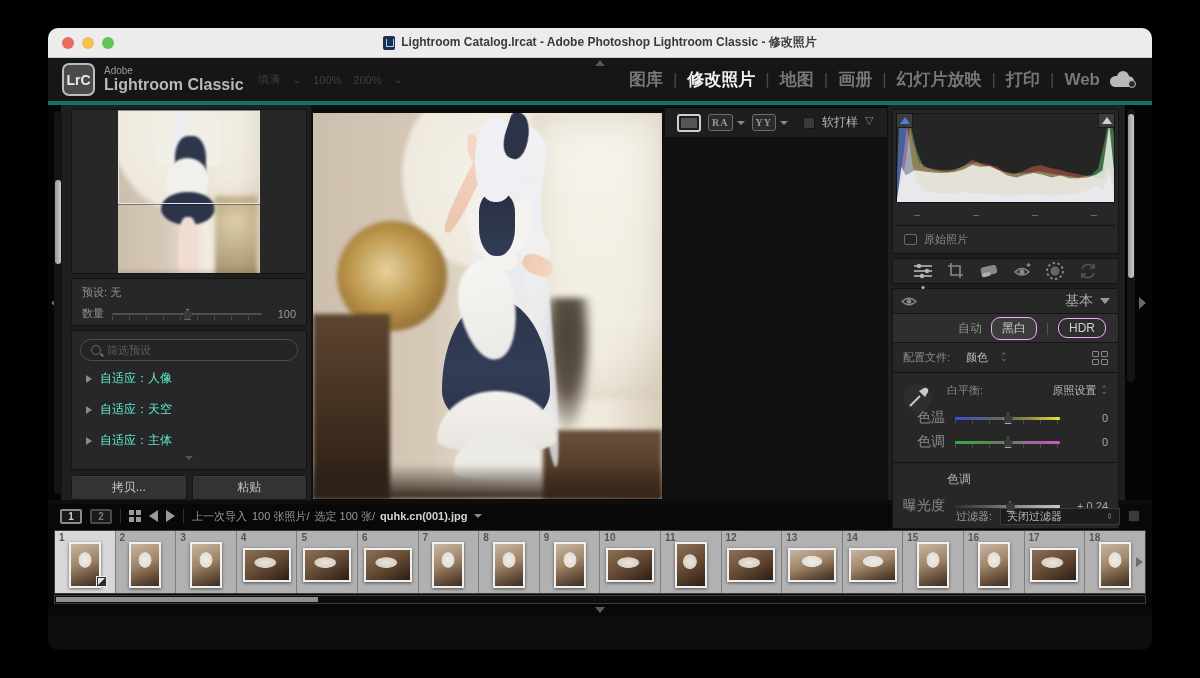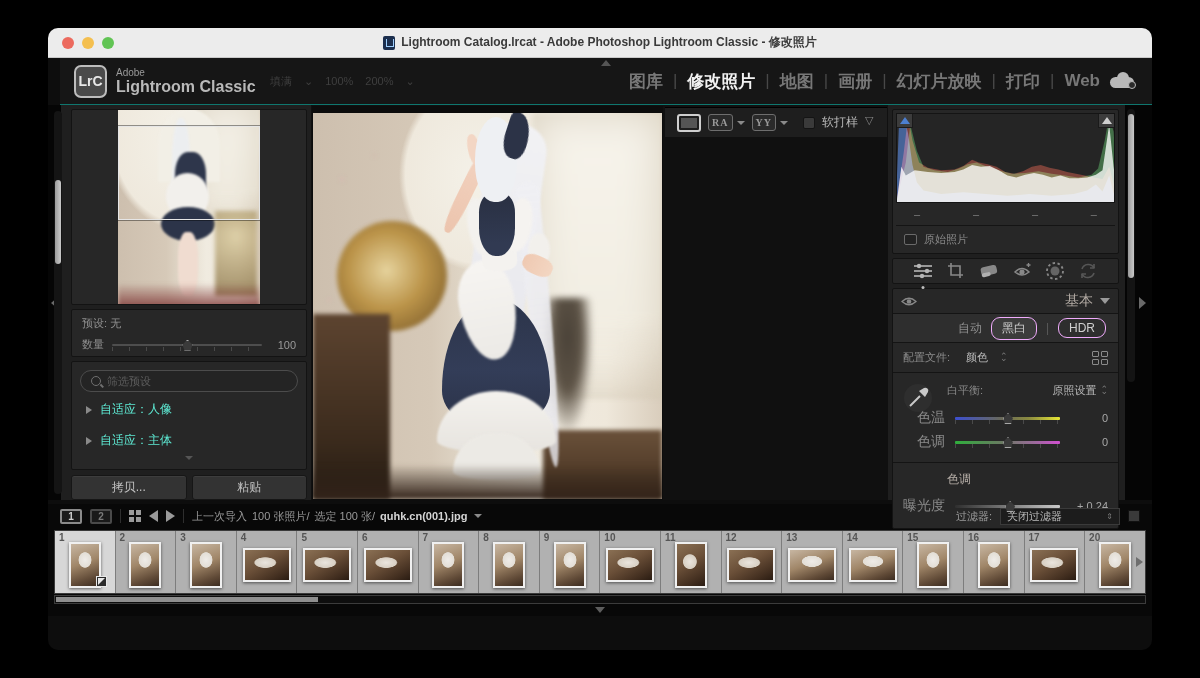--- a/index.html
+++ b/index.html
@@ -9,21 +9,21 @@
   
   .titlebar { position:relative; height:30px; background:#ececec; border-bottom:1px solid #c9c9c9; display:flex; align-items:center; justify-content:center; }
   .lights { position:absolute; left:14px; top:9px; display:flex; gap:8px; }
   .light { width:12px; height:12px; border-radius:50%; }
   .title-wrap { display:flex; align-items:center; gap:6px; }
   .doc-icon { width:12px; height:14px; background:#1c2f4e; border-radius:2px; position:relative; }
   .doc-icon:after { content:""; position:absolute; left:3px; top:3px; width:6px; height:7px; border:1px solid #9fd0ff; border-top:none; }
   .title-text { font-size:12px; font-weight:bold; color:#3a3a3a; }
 
   
-  .topbar { position:relative; height:47px; background:#161616; border-bottom:1px solid #0f766e; display:flex; align-items:center;margin-left:12px; }
+  .topbar { position:relative; height:47px; background:#161616; border-bottom:4px solid #0f766e; display:flex; align-items:center; }
   .brand { display:flex; align-items:center; gap:9px; padding-left:14px; width:250px; flex:none; }
   .lrc-badge { width:33px; height:33px; background:#4a4a4a; border:2px solid #bdbdbd; border-radius:7px; color:#e8e8e8; font-weight:bold; font-size:14px; display:flex; align-items:center; justify-content:center; }
   .brand-text { line-height:1.1; }
   .brand-small { font-size:10px; color:#9a9a9a; }
   .brand-big { font-size:16px; font-weight:bold; color:#b9b9b9; }
   .nav-zoom { display:flex; gap:12px; font-size:11px; color:#3f3f3f; align-items:center; margin-left:-40px; }
   .collapse-top { position:absolute; left:50%; top:2px; transform:translateX(-50%); width:0; height:0; border-left:5px solid transparent; border-right:5px solid transparent; border-bottom:6px solid #555; }
   .modules { margin-left:auto; display:flex; align-items:center; gap:10px; padding-right:16px; font-size:17px; font-weight:bold; }
   .module { color:#777; cursor:pointer; }
   .module.active { color:#f2f2f2; }
@@ -316,20 +316,24 @@
           <div class="mag"></div>
           <input type="text" placeholder="筛选预设" style="">
         </div>
         <div id="preset-groups">
             <div class="group-row">
               <span class="tri-right"></span>
               <span>自适应：人像</span>
             </div>
             <div class="group-row">
               <span class="tri-right"></span>
+              <span>自适应：天空</span>
+            </div>
+            <div class="group-row">
+              <span class="tri-right"></span>
               <span>自适应：主体</span>
             </div>
           </div>
         <div class="panel-gap-arrow" style="margin-top:auto;">
             <i></i>
           </div>
       </div>
 
       <div class="lr-buttons">
         <div class="lr-btn">拷贝...</div>
@@ -685,21 +689,21 @@
             <div class="thumb-art"></div>
           </div>
         </div>
         <div class="cell">
           <span class="idx">17</span>
           <div class="thumb l">
             <div class="thumb-art dark"></div>
           </div>
         </div>
         <div class="cell">
-          <span class="idx">20</span>
+          <span class="idx">18</span>
           <div class="thumb p">
             <div class="thumb-art"></div>
           </div>
           <div class="arrow-next"></div>
         </div>
       </div>
     <div class="fs-scroll">
         <div class="hthumb"></div>
       </div>
     <div class="fs-bottom-arrow">

